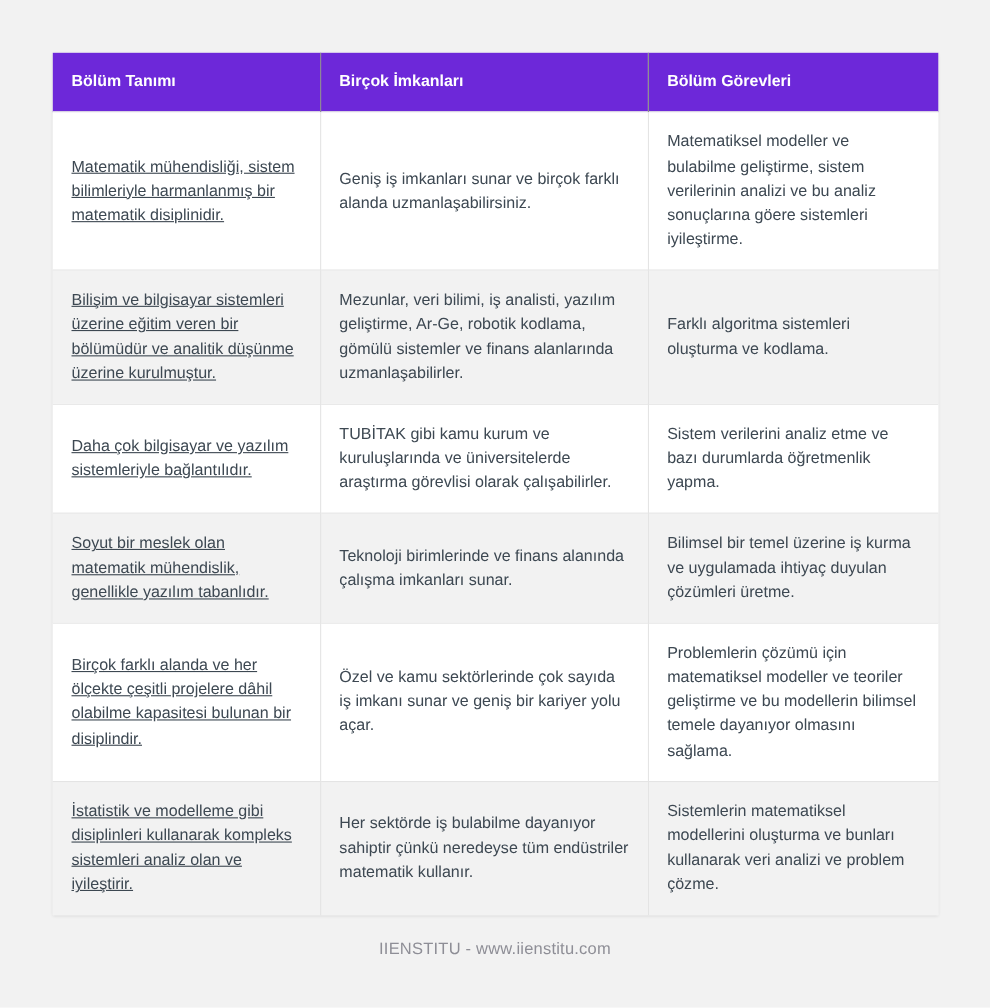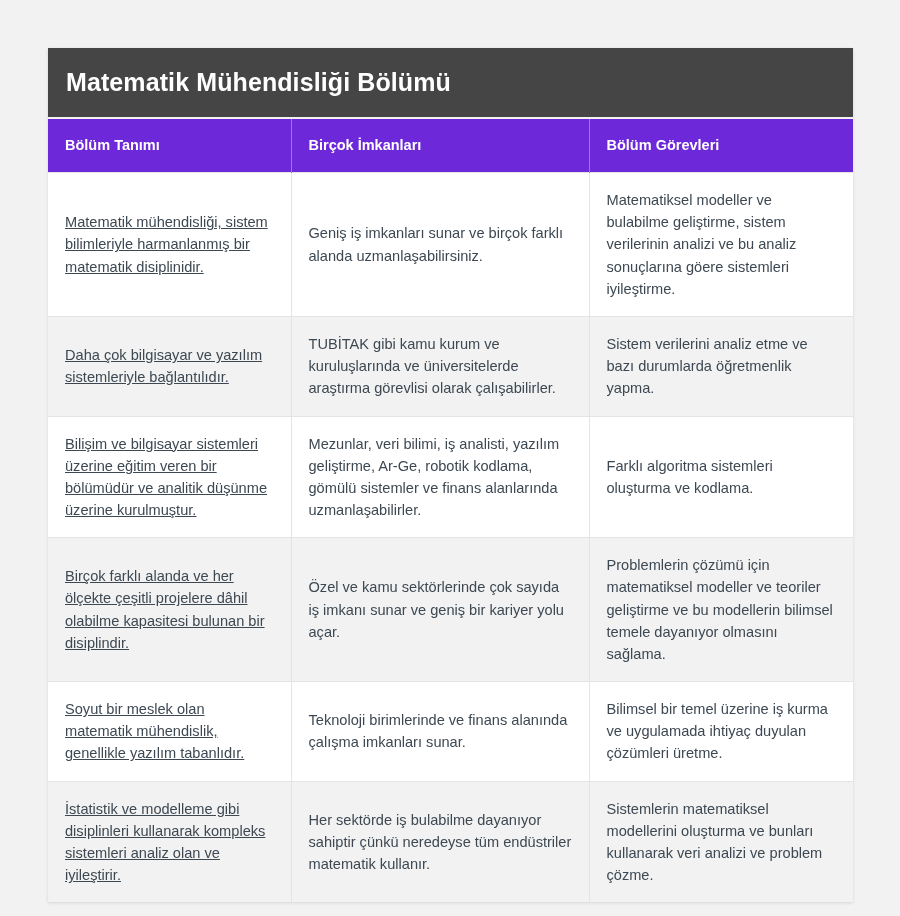--- a/index.html
+++ b/index.html
@@ -92,21 +92,20 @@
     letter-spacing: 0.2px;
   }
 </style>
 </head>
 <body>
 
 <div class="page">
 
   <div class="table-wrap">
 
-    <div class="title-bar">Matematik Mühendisliği Bölümü</div>
 
     <table class="matrix">
       <colgroup>
         <col class="c1">
         <col class="c2">
         <col class="c3">
       </colgroup>
       <thead>
         <tr>
           <th>Bölüm Tanımı</th>
@@ -114,38 +113,38 @@
           <th>Bölüm Görevleri</th>
         </tr>
       </thead>
       <tbody>
         <tr>
           <td>Matematik mühendisliği, sistem bilimleriyle harmanlanmış bir matematik disiplinidir.</td>
           <td>Geniş iş imkanları sunar ve birçok farklı alanda uzmanlaşabilirsiniz.</td>
           <td>Matematiksel modeller ve bulabilme geliştirme, sistem verilerinin analizi ve bu analiz sonuçlarına göere sistemleri iyileştirme.</td>
         </tr>
         <tr>
+          <td>Bilişim ve bilgisayar sistemleri üzerine eğitim veren bir bölümüdür ve analitik düşünme üzerine kurulmuştur.</td>
+          <td>Mezunlar, veri bilimi, iş analisti, yazılım geliştirme, Ar-Ge, robotik kodlama, gömülü sistemler ve finans alanlarında uzmanlaşabilirler.</td>
+          <td>Farklı algoritma sistemleri oluşturma ve kodlama.</td>
+        </tr>
+        <tr>
           <td>Daha çok bilgisayar ve yazılım sistemleriyle bağlantılıdır.</td>
           <td>TUBİTAK gibi kamu kurum ve kuruluşlarında ve üniversitelerde araştırma görevlisi olarak çalışabilirler.</td>
           <td>Sistem verilerini analiz etme ve bazı durumlarda öğretmenlik yapma.</td>
         </tr>
         <tr>
-          <td>Bilişim ve bilgisayar sistemleri üzerine eğitim veren bir bölümüdür ve analitik düşünme üzerine kurulmuştur.</td>
-          <td>Mezunlar, veri bilimi, iş analisti, yazılım geliştirme, Ar-Ge, robotik kodlama, gömülü sistemler ve finans alanlarında uzmanlaşabilirler.</td>
-          <td>Farklı algoritma sistemleri oluşturma ve kodlama.</td>
+          <td>Soyut bir meslek olan matematik mühendislik, genellikle yazılım tabanlıdır.</td>
+          <td>Teknoloji birimlerinde ve finans alanında çalışma imkanları sunar.</td>
+          <td>Bilimsel bir temel üzerine iş kurma ve uygulamada ihtiyaç duyulan çözümleri üretme.</td>
         </tr>
         <tr>
           <td>Birçok farklı alanda ve her ölçekte çeşitli projelere dâhil olabilme kapasitesi bulunan bir disiplindir.</td>
           <td>Özel ve kamu sektörlerinde çok sayıda iş imkanı sunar ve geniş bir kariyer yolu açar.</td>
           <td>Problemlerin çözümü için matematiksel modeller ve teoriler geliştirme ve bu modellerin bilimsel temele dayanıyor olmasını sağlama.</td>
-        </tr>
-        <tr>
-          <td>Soyut bir meslek olan matematik mühendislik, genellikle yazılım tabanlıdır.</td>
-          <td>Teknoloji birimlerinde ve finans alanında çalışma imkanları sunar.</td>
-          <td>Bilimsel bir temel üzerine iş kurma ve uygulamada ihtiyaç duyulan çözümleri üretme.</td>
         </tr>
         <tr>
           <td>İstatistik ve modelleme gibi disiplinleri kullanarak kompleks sistemleri analiz olan ve iyileştirir.</td>
           <td>Her sektörde iş bulabilme dayanıyor sahiptir çünkü neredeyse tüm endüstriler matematik kullanır.</td>
           <td>Sistemlerin matematiksel modellerini oluşturma ve bunları kullanarak veri analizi ve problem çözme.</td>
         </tr>
       </tbody>
     </table>
 
   </div>

